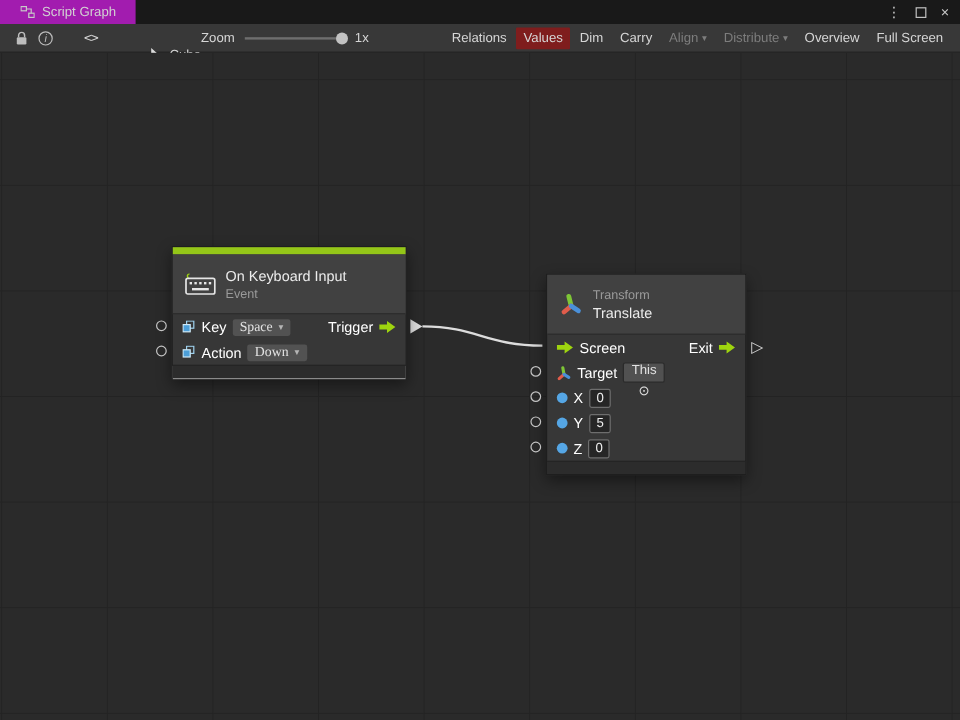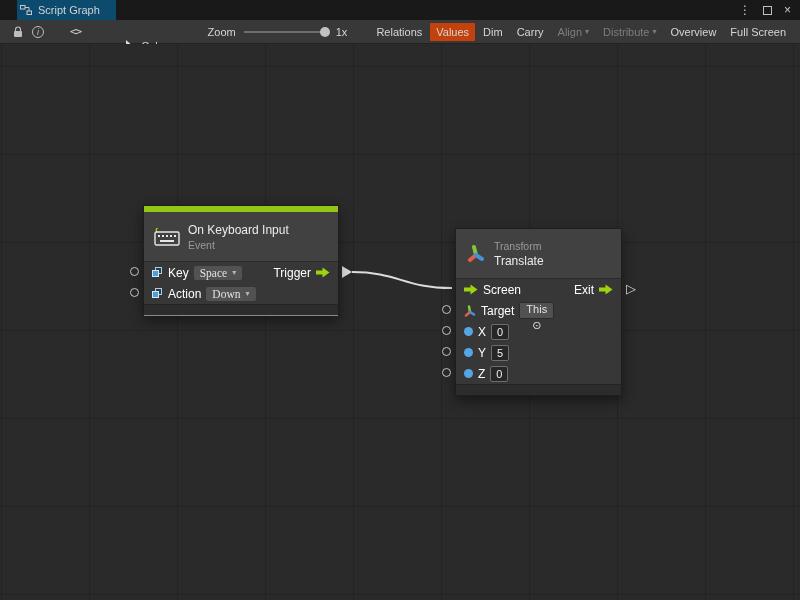--- a/index.html
+++ b/index.html
@@ -3,44 +3,44 @@
 <meta charset="utf-8">
 <style>
   * { margin:0; padding:0; box-sizing:border-box; }
   html,body { width:800px; height:600px; overflow:hidden; background:#2a2a2a;
               font-family:"Liberation Sans","DejaVu Sans",sans-serif; }
   .window { width:800px; height:600px; display:flex; flex-direction:column; }
 
   
   .titlebar { height:20px; background:#191919; display:flex; align-items:stretch;
               color:#d2d2d2; font-size:11px; flex:0 0 20px; }
-  .tab { display:flex; align-items:center; gap:6px; background:#0c4a6e; padding:0 16px 0 3px;margin-left:17px; }
+  .tab { display:flex; align-items:center; gap:6px; background:#a21caf; padding:0 16px 0 17px; }
   .tab-icon svg { display:block; }
   .win-controls { margin-left:auto; display:flex; align-items:center; gap:12px;
                   padding-right:9px; color:#c8c8c8; }
   .win-controls .glyph { font-size:12px; line-height:1; }
   .maxbox { width:9px; height:9px; border:1px solid #c0c0c0; display:inline-block; }
 
   
   .toolbar { height:24px; flex:0 0 24px; background:#383838; border-bottom:1px solid #222;
              display:flex; align-items:center; font-size:11px; color:#d6d6d6; padding:0 8px; }
   .tb-icon { display:flex; align-items:center; justify-content:center; width:20px; height:20px; color:#bdbdbd; }
   .info-circle { width:12px; height:12px; border:1px solid #bdbdbd; border-radius:50%;
                  font-size:9px; display:flex; align-items:center; justify-content:center; font-style:italic; }
   .code-glyph { font-family:"DejaVu Sans Mono",monospace; font-size:11px; letter-spacing:-1px; margin-left:22px; }
   .target-cluster { display:flex; align-items:flex-end; gap:5px; margin-left:44px;margin-top:28px; }
-  .zoom-cluster { display:flex; align-items:center; gap:8px; margin-left:40px; }
+  .zoom-cluster { display:flex; align-items:center; gap:8px; }
   .zoom-slider { position:relative; width:84px; height:12px; }
   .zoom-track { position:absolute; left:0; right:0; top:5px; height:2px; background:#6e6e6e; }
   .zoom-knob { position:absolute; right:-2px; top:1px; width:10px; height:10px;
                border-radius:50%; background:#c2c2c2; }
   .tb-buttons { margin-left:auto; display:flex; align-items:flex-start; gap:2px; }
   .tb-btn { background:transparent; border:none; color:#d6d6d6; font:inherit; padding:3px 6px;
             display:flex; align-items:center; gap:3px; cursor:default; border-radius:1px; white-space:nowrap; }
-  .tb-btn.active { background:#c2410c; }
+  .tb-btn.active { background:#7f1d1d; }
   .tb-btn.disabled { color:#7d7d7d; }
   .dd-glyph { font-size:8px; color:#b5b5b5; }
   .tb-btn.disabled .dd-glyph { color:#7d7d7d; }
 
   
   .canvas { position:relative; flex:1; background-color:#2a2a2a;
     background-image:
       linear-gradient(to right, #232323 1px, transparent 1px),
       linear-gradient(to bottom, #232323 1px, transparent 1px);
     background-size:88px 88px; background-position:1px 22px; overflow:hidden; }

